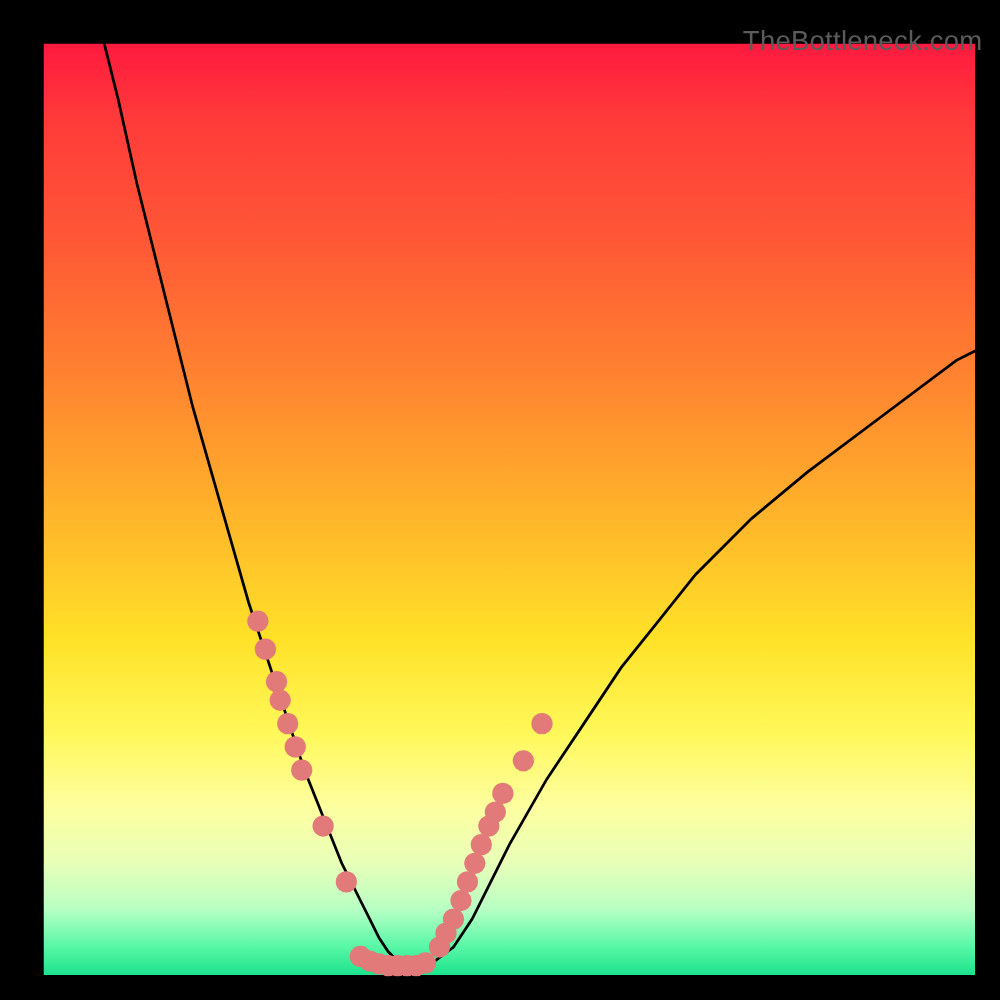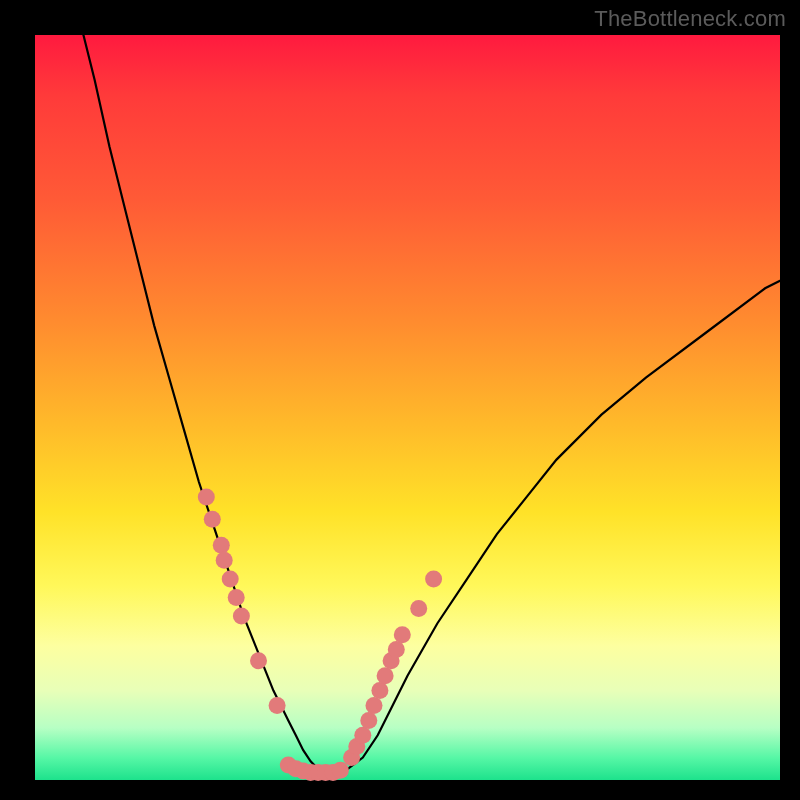--- a/index.html
+++ b/index.html
@@ -36,21 +36,21 @@
       #fff85a 74%,
       #fdffa0 82%,
       #e8ffb8 88%,
       #b7ffc4 93%,
       #57f7a6 97%,
       #1de28c 100%
     );
   }
   .watermark {
     position: absolute;
-    top: 6px;
+    top: 20px;
     right: 14px;
     color: #5b5b5b;
     font-size: 22px;
     letter-spacing: 0.2px;
     font-weight: 400;
   }
   svg.curve {
     position: absolute;
     left: 0;
     top: 0;

